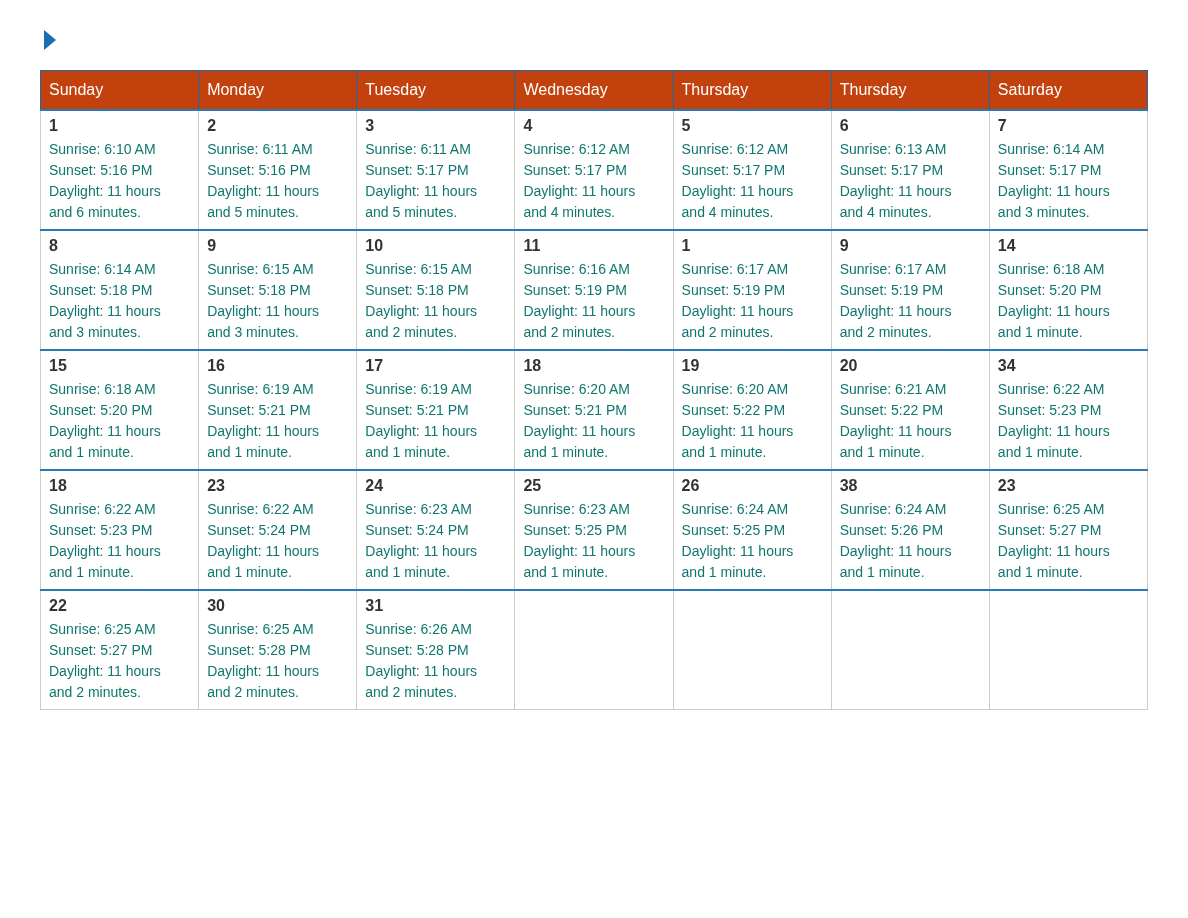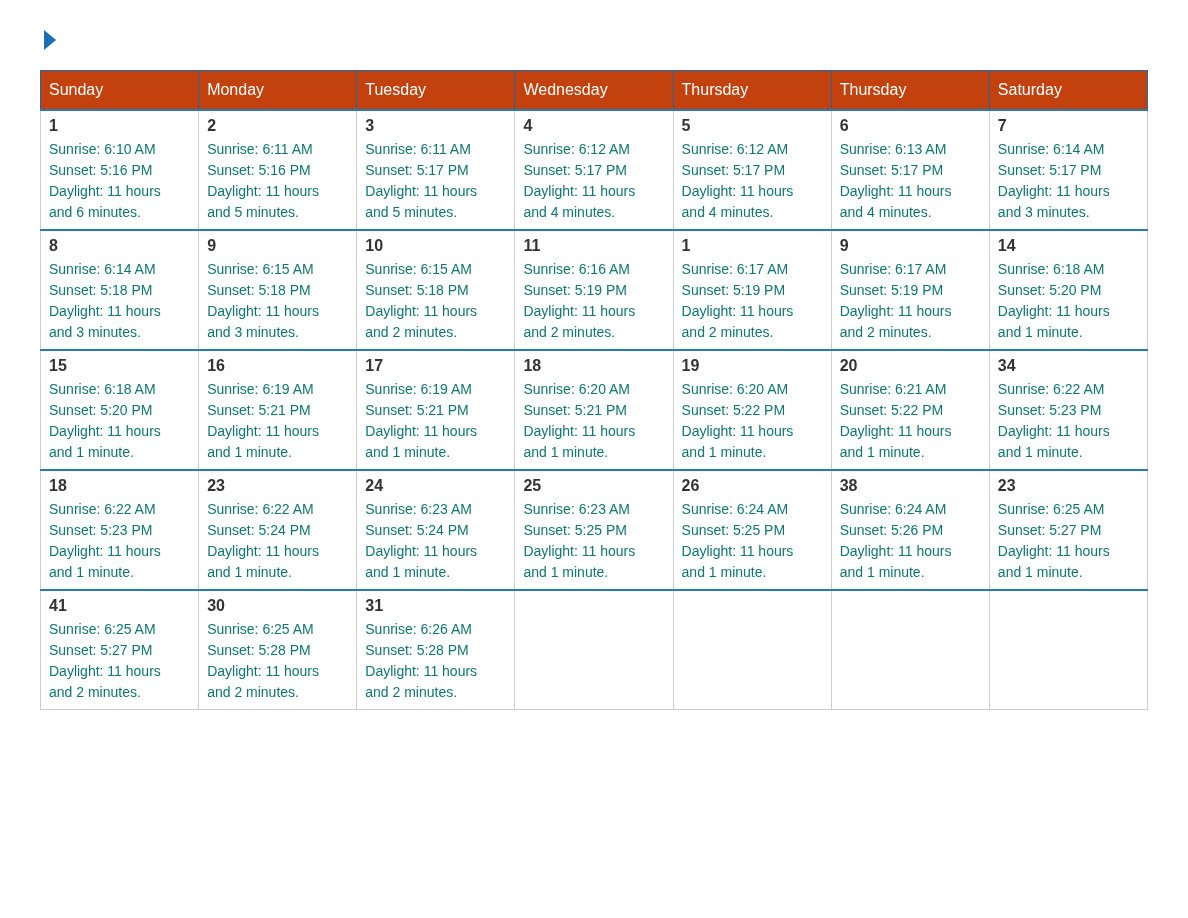--- a/index.html
+++ b/index.html
@@ -390,21 +390,21 @@
           <div class="day-info">
             Sunrise: 6:25 AM<br>
             Sunset: 5:27 PM<br>
             Daylight: 11 hours<br>
             and 1 minute.
           </div>
         </td>
       </tr>
       <tr class="week-row">
         <td>
-          <span class="day-number">41</span>
+          <span class="day-number">22</span>
           <div class="day-info">
             Sunrise: 6:25 AM<br>
             Sunset: 5:27 PM<br>
             Daylight: 11 hours<br>
             and 2 minutes.
           </div>
         </td>
         <td>
           <span class="day-number">30</span>
           <div class="day-info">

